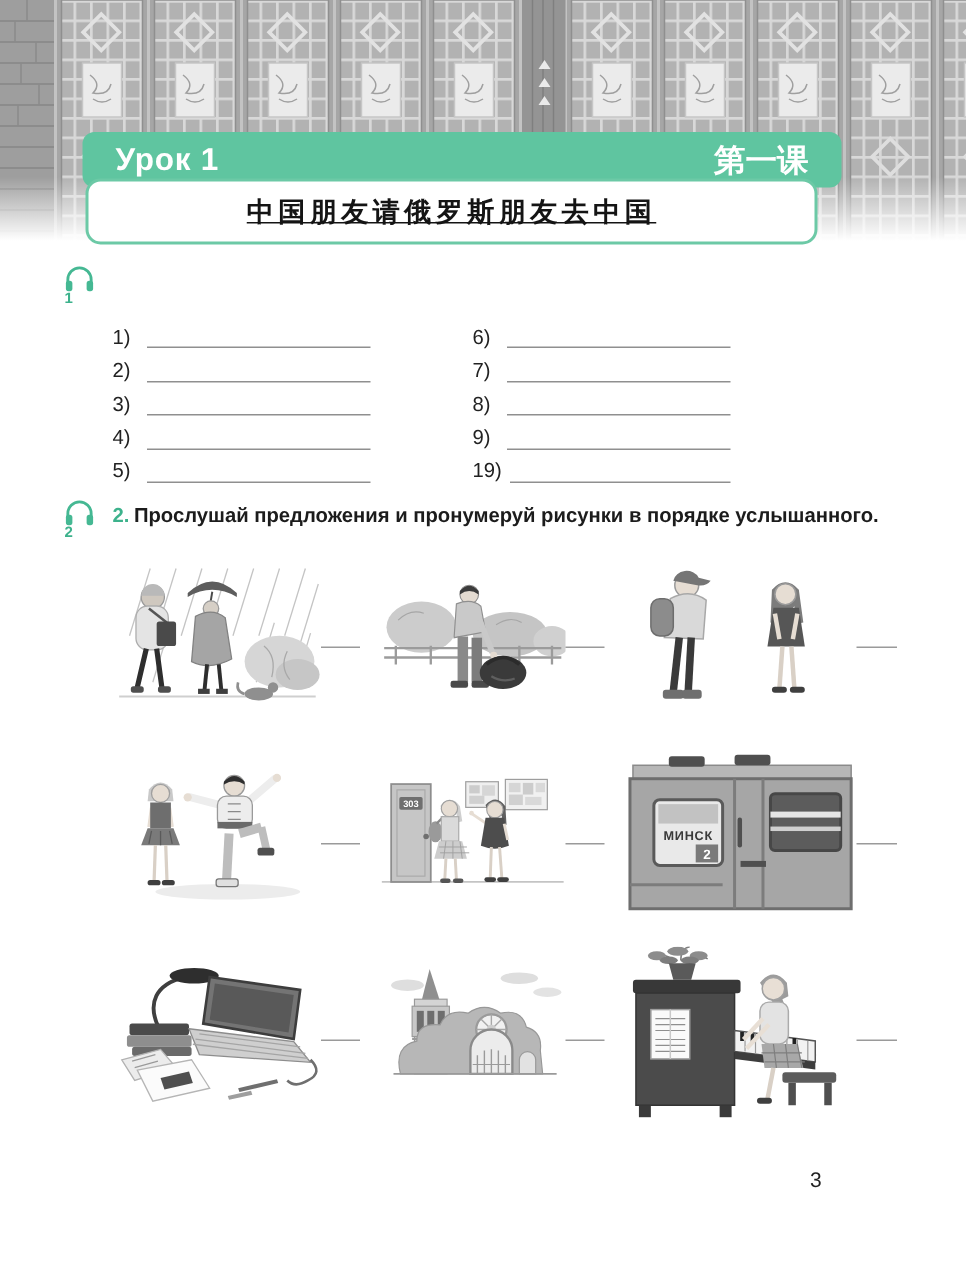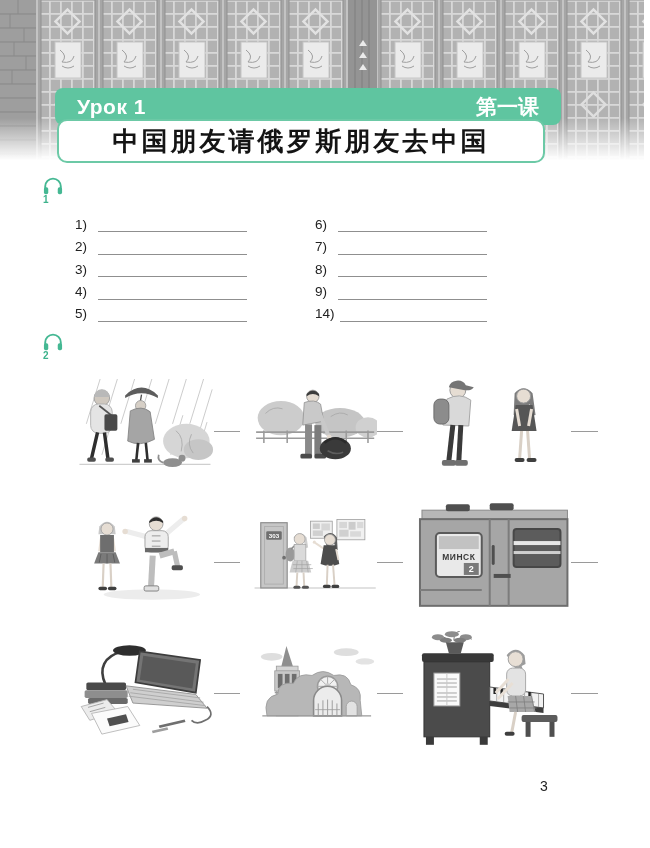--- a/index.html
+++ b/index.html
@@ -13,22 +13,22 @@
 
   .lesson-bar { position:absolute; left:55px; top:88px; width:506px; height:37px;
     background:#5fc5a0; border-radius:8px; display:flex; justify-content:space-between;
     align-items:center; padding:0 22px; color:#fff; }
   .lesson-label { font-size:21px; font-weight:bold; letter-spacing:0.5px; }
   .lesson-cn { font-size:21px; font-weight:bold; font-family:"Liberation Serif", serif; }
 
   .title-box { position:absolute; left:57px; top:119px; width:488px; height:44px;
     background:#fff; border:2px solid #6cc9a6; border-radius:10px;
     display:flex; align-items:center; justify-content:center; }
-  .title-cn { font-size:26px; font-weight:bold; font-family:"Liberation Serif", serif;
-    letter-spacing:3px; color:#141414; white-space:nowrap; }
+  .title-cn { font-size:18px; font-weight:bold; font-family:"Liberation Serif", serif;
+    letter-spacing:3px; color:#141414; white-space:nowrap;text-decoration:underline; }
 
   
   .content { position:absolute; top:176px; left:0; width:650px; }
 
   .ex-header { display:flex; align-items:flex-start; margin-left:40px; margin-right:30px; }
   .audio { width:26px; margin-right:9px; display:flex; flex-direction:column; align-items:flex-start; cursor:pointer; }
   .audio svg { width:22px; height:19px; display:block; margin-left:2px; }
   .track { font-size:10px; font-weight:bold; color:#3db28c; margin-top:0; margin-left:3px; line-height:1; }
   .ex-text { font-size:13.5px; font-weight:bold; color:#1c1c1c; padding-top:3px; line-height:1.35; }
   .ex-num { color:#3db28c; margin-right:3px; }
@@ -158,34 +158,37 @@
           </div>
         <div class="brow">
             <span class="bnum">8)</span>
             <span class="bline"></span>
           </div>
         <div class="brow">
             <span class="bnum">9)</span>
             <span class="bline"></span>
           </div>
         <div class="brow">
-            <span class="bnum">14)</span>
+            <span class="bnum">19)</span>
             <span class="bline"></span>
           </div>
       </div>
     </div>
 
     <div class="ex-header ex2">
       <div class="audio">
         <svg viewBox="0 0 24 22">
           <path d="M3 15 v-3 a9 9 0 0 1 18 0 v3" fill="none" stroke="#45b893" stroke-width="2.2" stroke-linecap="round"></path>
           <rect x="1.5" y="13" width="5" height="8" rx="2" fill="#45b893"></rect>
           <rect x="17.5" y="13" width="5" height="8" rx="2" fill="#45b893"></rect>
         </svg>
         <span class="track">2</span>
+      </div>
+      <div class="ex-text">
+        <span class="ex-num">2.</span><span>Прослушай предложения и пронумеруй рисунки в порядке услышанного.</span>
       </div>
     </div>
 
     <div class="grid">
 
       <div class="grow">
 
         <div class="gcell c1">
           <svg class="pic" viewBox="0 0 160 120">
             <g stroke="#c4c4c4" stroke-width="1">

